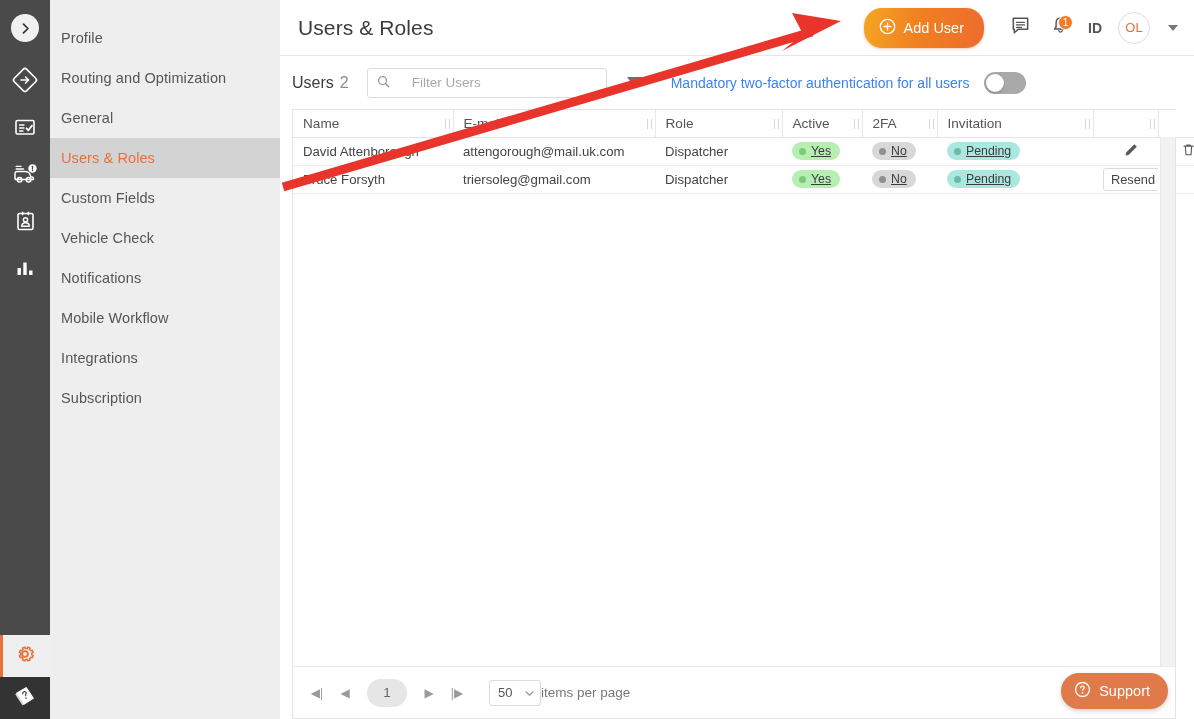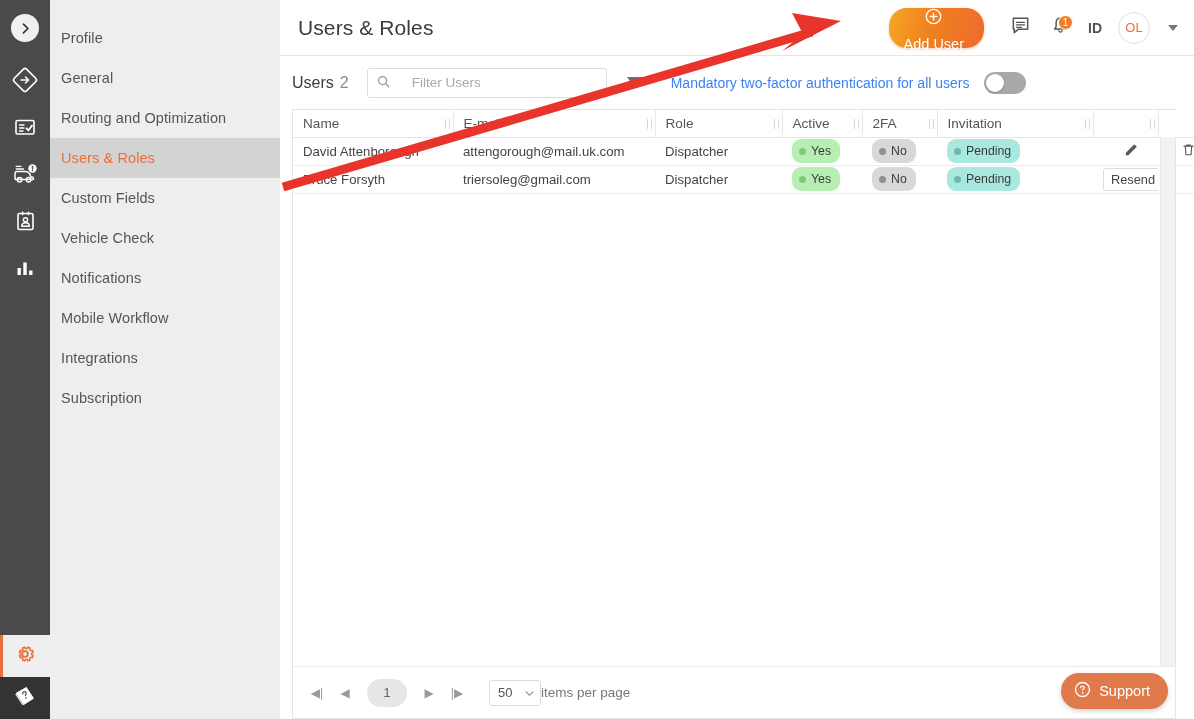--- a/index.html
+++ b/index.html
@@ -111,21 +111,20 @@
     border-radius: 18px;
     background: linear-gradient(100deg, #f5a623 0%, #f08020 45%, #ee6b2e 100%);
     color: #ffffff;
     font-size: 14.5px;
     font-family: "Liberation Sans", sans-serif;
     display: flex; align-items: center;
     gap: 8px;
     padding: 0 20px 0 15px;
     cursor: pointer;
     box-shadow: 0 1px 3px rgba(200,100,30,.35);
-    flex-direction: column;
   }
   .topbar-icons {
     display: flex; align-items: center;
     gap: 4px;
     margin-left: 18px;
   }
   .ticon {
     width: 36px; height: 36px;
     display: flex; align-items: center; justify-content: center;
     position: relative;
@@ -271,24 +270,25 @@
     padding: 0 0 0 10px;
     border-bottom: 1px solid #ededed;
     vertical-align: middle;
     white-space: nowrap;
     overflow: hidden;
   }
   .pill {
     display: inline-flex;
     align-items: center;
     gap: 5px;
-    height: 24px;
+    height: 18px;
     border-radius: 9px;
     padding: 0 9px 0 7px;
     font-size: 12.3px;
+    text-decoration: underline;
   }
   .pill .dot { width: 7px; height: 7px; border-radius: 50%; }
   .pill-yes { background: #b7efb3; color: #3c3c3c; }
   .pill-yes .dot { background: #7ec97a; }
   .pill-no { background: #d8d8d8; color: #3c3c3c; }
   .pill-no .dot { background: #909090; }
   .pill-pending { background: #a9e8de; color: #3c3c3c; }
   .pill-pending .dot { background: #6fb6ac; }
   .resend-btn {
     font-family: "Liberation Sans", sans-serif;
@@ -491,24 +491,24 @@
         </span>
       </div>
     </div>
   </div>
 
   <nav class="sidebar">
     <div class="side-item">
       <span>Profile</span>
     </div>
     <div class="side-item">
+      <span>Routing and Optimization</span>
+    </div>
+    <div class="side-item">
       <span>General</span>
-    </div>
-    <div class="side-item">
-      <span>Routing and Optimization</span>
     </div>
     <div class="side-item active">
       <span>Users &amp; Roles</span>
     </div>
     <div class="side-item">
       <span>Custom Fields</span>
     </div>
     <div class="side-item">
       <span>Vehicle Check</span>
     </div>

